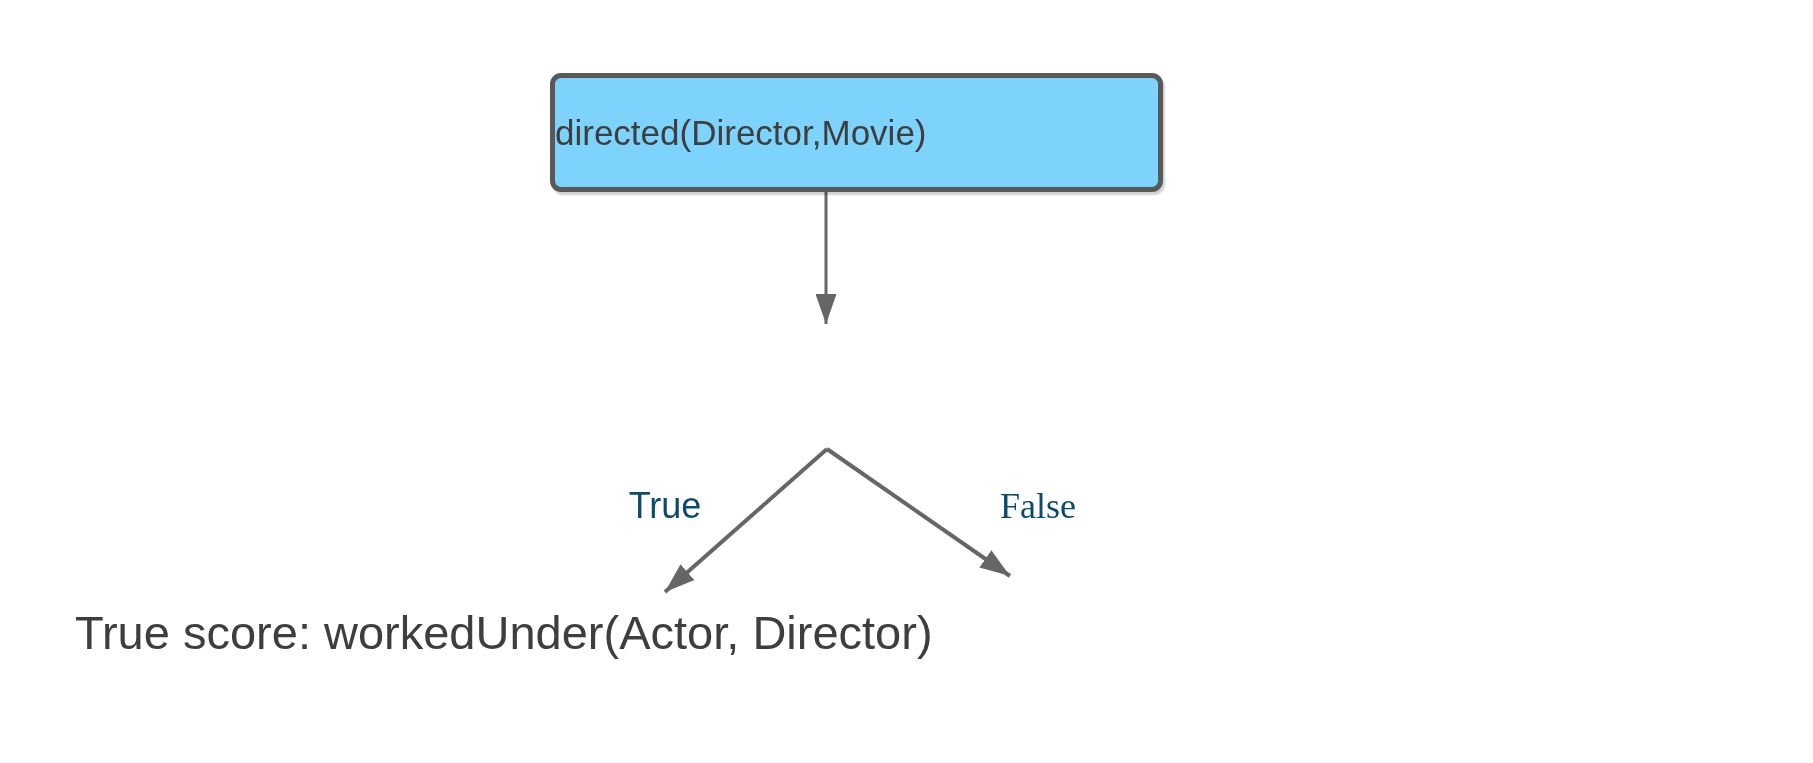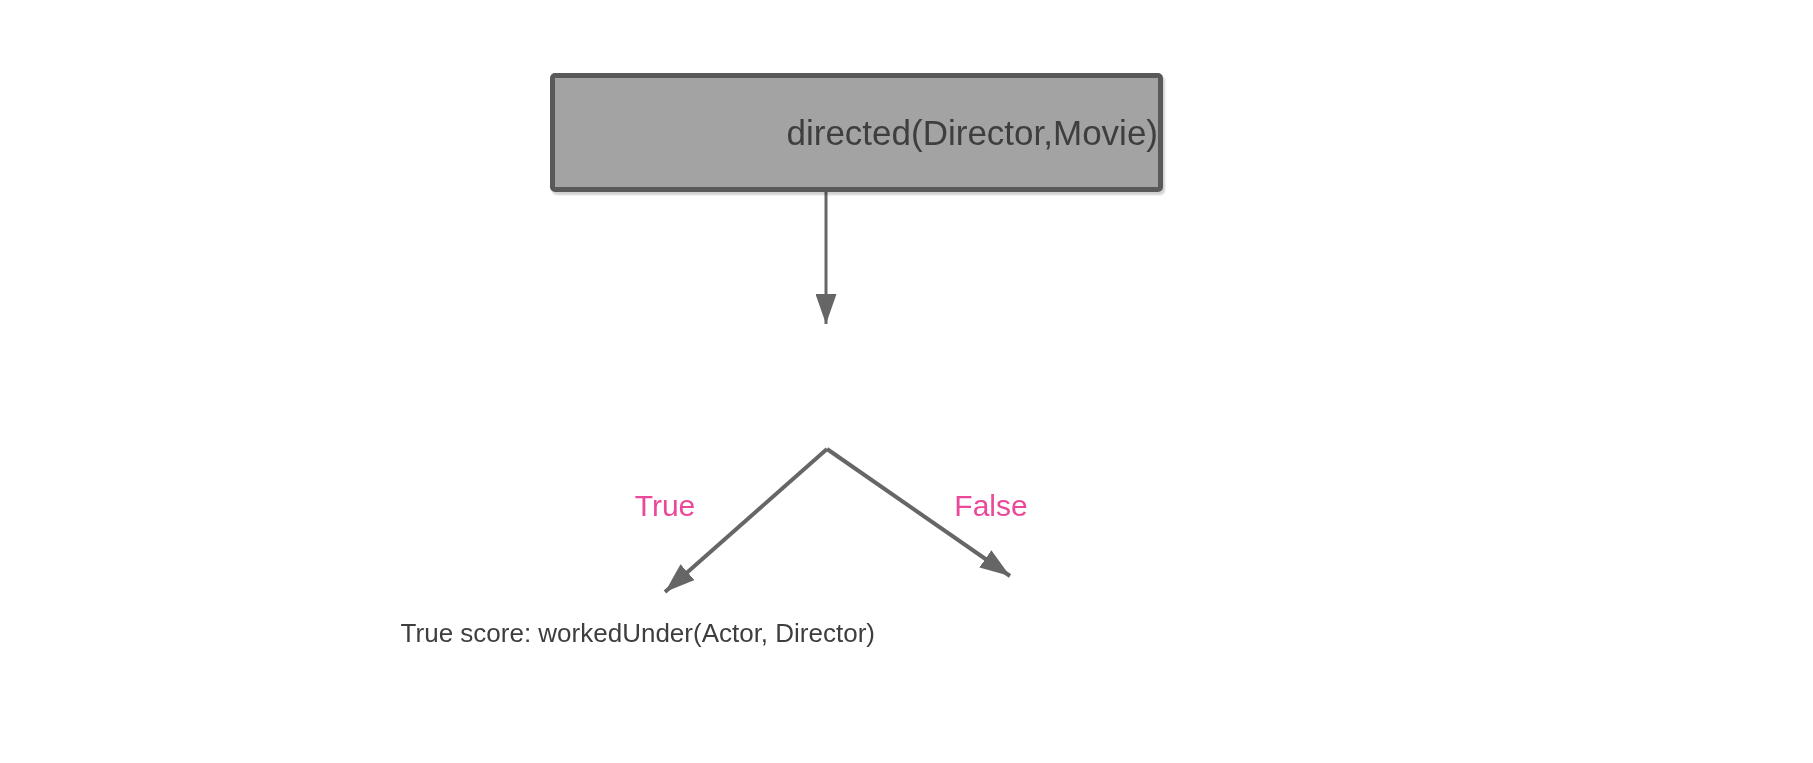--- a/index.html
+++ b/index.html
@@ -20,50 +20,50 @@
     position: absolute;
     left: 0;
     top: 0;
     width: 1813px;
     height: 763px;
     pointer-events: none;
   }
   .node {
     position: absolute;
     box-sizing: border-box;
-    background: #a3a3a3;
+    background: #7dd3fc;
     border: 5px solid #595959;
-    border-radius: 5px;
+    border-radius: 11px;
     display: flex;
     align-items: center;
-    justify-content: flex-end;
+    justify-content: flex-start;
     font-size: 35px;
     line-height: 40px;
     color: #3e3e3e;
     box-shadow: 2px 3px 2px rgba(0,0,0,0.18);
     text-align: center;
   }
   .node-directed { left: 550px; top: 73px;  width: 613px; height: 119px; }
   .node-actedin  { left: 550px; top: 328px; width: 613px; height: 120px; }
   .edge-label {
     position: absolute;
     width: 250px;
     text-align: center;
-    font-size: 30px;
+    font-size: 36px;
     line-height: 38px;
-    color: #ec4899;
+    color: #0c4a6e;
   }
   .edge-label-true  { left: 540px; top: 487px; }
-  .edge-label-false { left: 866px; top: 487px; }
+  .edge-label-false { left: 913px; top: 487px; font-family: Liberation Serif, serif; }
   .leaf-text {
     position: absolute;
     width: 800px;
     top: 611px;
     text-align: right;
-    font-size: 26px;
+    font-size: 47px;
     line-height: 44px;
     color: #3e3e3e;
     white-space: nowrap;
   }
   .leaf-true  { left: 75px; }
   .leaf-false { left: 930px; }
 </style>
 </head>
 <body>
 

